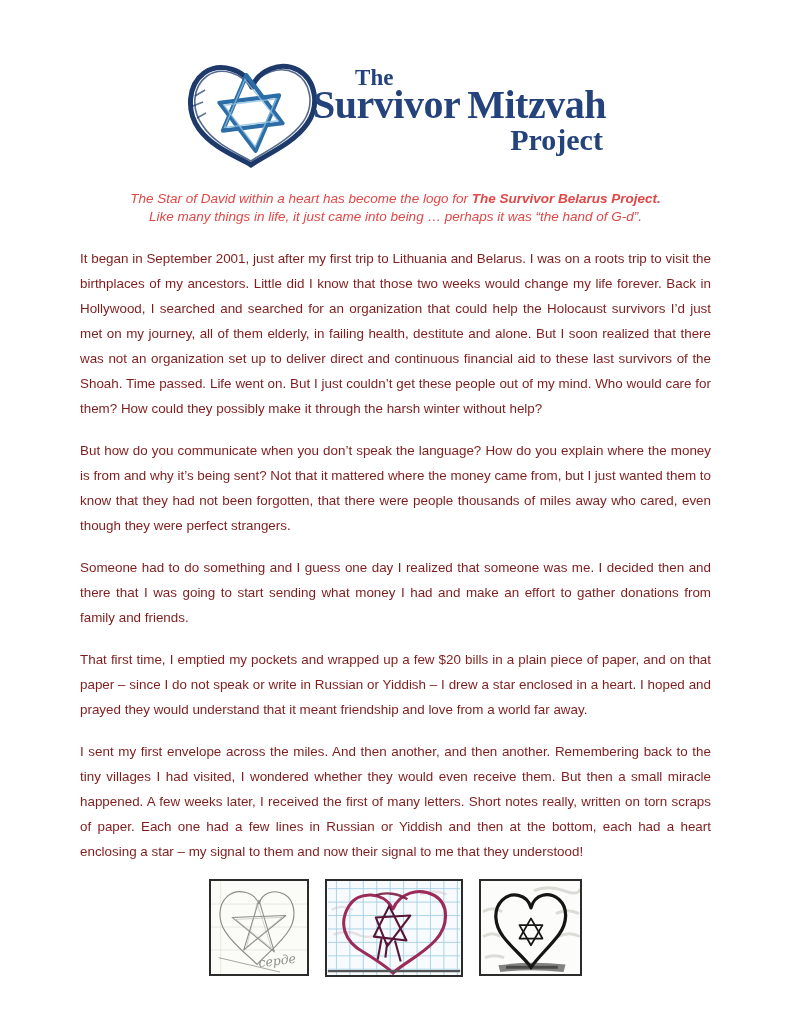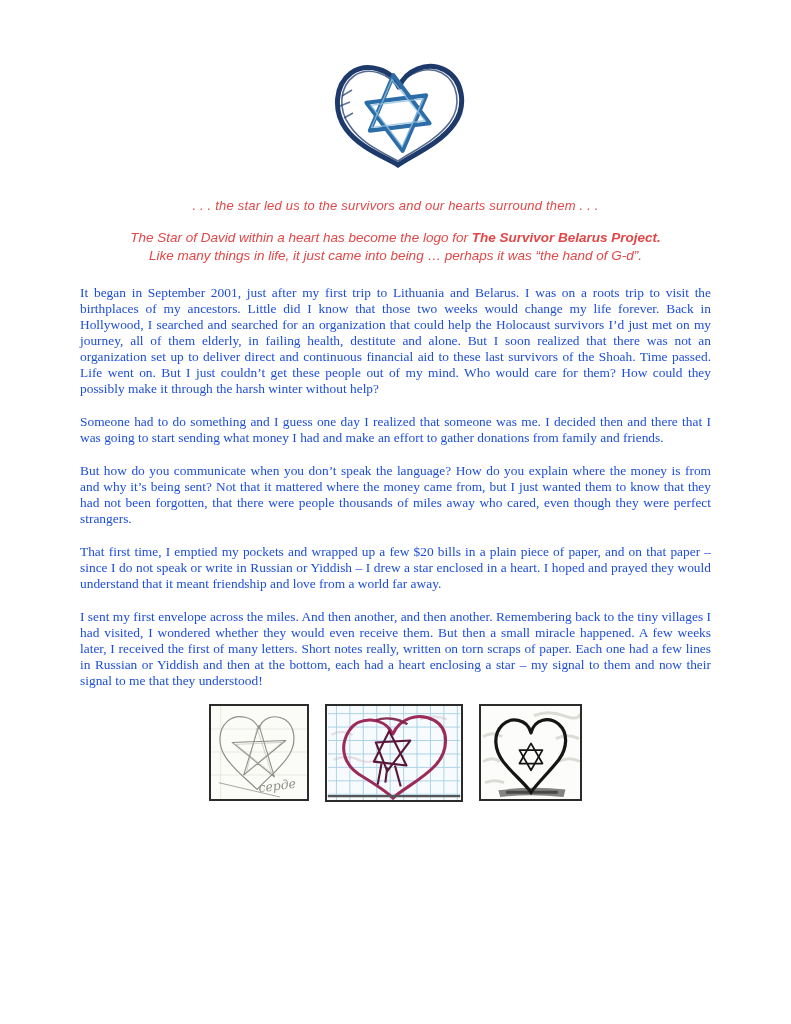--- a/index.html
+++ b/index.html
@@ -49,24 +49,23 @@
     font-size: 13.5px;
     line-height: 18px;
     color: #e14747;
   }
   .intro b { font-weight: bold; }
 
   
   .body-par {
     margin-top: 17px;
     font-size: 13.4px;
-    line-height: 16px;
-    color: #1d4ed8;
+    line-height: 25px;
+    color: #7f1d1d;
     text-align: justify;
-    font-family: Liberation Serif, serif;
   }
   .body-par.first { margin-top: 20px; }
 
   
   .drawings-row {
     margin-top: 15px;
     display: flex;
     justify-content: center;
     align-items: flex-start;
     gap: 16px;
@@ -89,34 +88,38 @@
       <path d="M66,29 C58,13 36,6 22,16 C7,27 6,50 18,66 C30,84 52,93 66,101 C79,92 104,81 118,62 C130,45 126,22 110,13 C94,5 74,13 66,29" fill="none" stroke="#1d3a6b" stroke-width="1.6" opacity="0.75"></path>
       <path d="M10,36 L20,30 M8,46 L18,42 M12,58 L21,53" stroke="#1d3a6b" stroke-width="1.6" opacity="0.7" fill="none"></path>
 
       <g transform="rotate(-7 66 53)">
         <path d="M66,15 L96,67 L36,67 Z" fill="none" stroke="#2c6da8" stroke-width="4.2" stroke-linejoin="round"></path>
         <path d="M66,91 L36,39 L96,39 Z" fill="none" stroke="#2c6da8" stroke-width="4.2" stroke-linejoin="round"></path>
         <path d="M64,19 L92,64 L38,64 Z" fill="none" stroke="#8fc0de" stroke-width="1.4" opacity="0.8"></path>
         <path d="M66,87 L40,42 L93,42 Z" fill="none" stroke="#8fc0de" stroke-width="1.4" opacity="0.8"></path>
       </g>
     </svg>
+    <div class="logo-text">
+      <div class="logo-the">The</div>
+      <div class="logo-main"><span>Survivor</span><span class="mitzvah">Mitzvah</span></div>
+      <div class="logo-project">Project</div>
+    </div>
   </div>
 
   <div class="content">
 
-    <div class="tagline">. . . the star led us to the survivors and our hearts surround them . . .</div>
 
     <div class="intro">
       <span>The Star of David within a heart has become the logo for </span><b>The Survivor Belarus Project.</b><br>
       <span>Like many things in life, it just came into being … perhaps it was “the hand of G-d”.</span>
     </div>
 
     <p class="body-par first">It began in September 2001, just after my first trip to Lithuania and Belarus. I was on a roots trip to visit the birthplaces of my ancestors.  Little did I know that those two weeks would change my life forever. Back in Hollywood, I searched and searched for an organization that could help the Holocaust survivors I’d just met on my journey, all of them elderly, in failing health, destitute and alone. But I soon realized that there was not an organization set up to deliver direct and continuous financial aid to these last survivors of the Shoah.  Time passed. Life went on.  But I just couldn’t get these people out of my mind. Who would care for them?  How could they possibly make it through the harsh winter without help?</p>
+    <p class="body-par">But how do you communicate when you don’t speak the language? How do you explain where the money is from and why it’s being sent? Not that it mattered where the money came from, but I just wanted them to know that they had not been forgotten, that there were people thousands of miles away who cared, even though they were perfect strangers.</p>
     <p class="body-par">Someone had to do something and I guess one day I realized that someone was me. I decided then and there that I was going to start sending what money I had and make an effort to gather donations from family and friends.</p>
-    <p class="body-par">But how do you communicate when you don’t speak the language? How do you explain where the money is from and why it’s being sent? Not that it mattered where the money came from, but I just wanted them to know that they had not been forgotten, that there were people thousands of miles away who cared, even though they were perfect strangers.</p>
     <p class="body-par">That first time, I emptied my pockets and wrapped up a few $20 bills in a plain piece of paper, and on that paper – since I do not speak or write in Russian or Yiddish – I drew a star enclosed in a heart. I hoped and prayed they would understand that it meant friendship and love from a world far away.</p>
     <p class="body-par">I sent my first envelope across the miles.  And then another, and then another.  Remembering back to the tiny villages I had visited, I wondered whether they would even receive them.  But then a small miracle happened. A few weeks later, I received the first of many letters. Short notes really, written on torn scraps of paper.  Each one had a few lines in Russian or Yiddish and then at the bottom, each had a heart enclosing a star – my signal to them and now their signal to me that they understood!</p>
 
     <div class="drawings-row">
 
       <svg class="drawing" width="100" height="97" viewBox="0 0 100 97">
         <rect x="0" y="0" width="100" height="97" fill="#fbfbf8"></rect>
         <g stroke="#e3e3dc" stroke-width="0.8">
           <line x1="10" y1="0" x2="10" y2="97"></line>
             <line x1="0" y1="24" x2="100" y2="24"></line>

